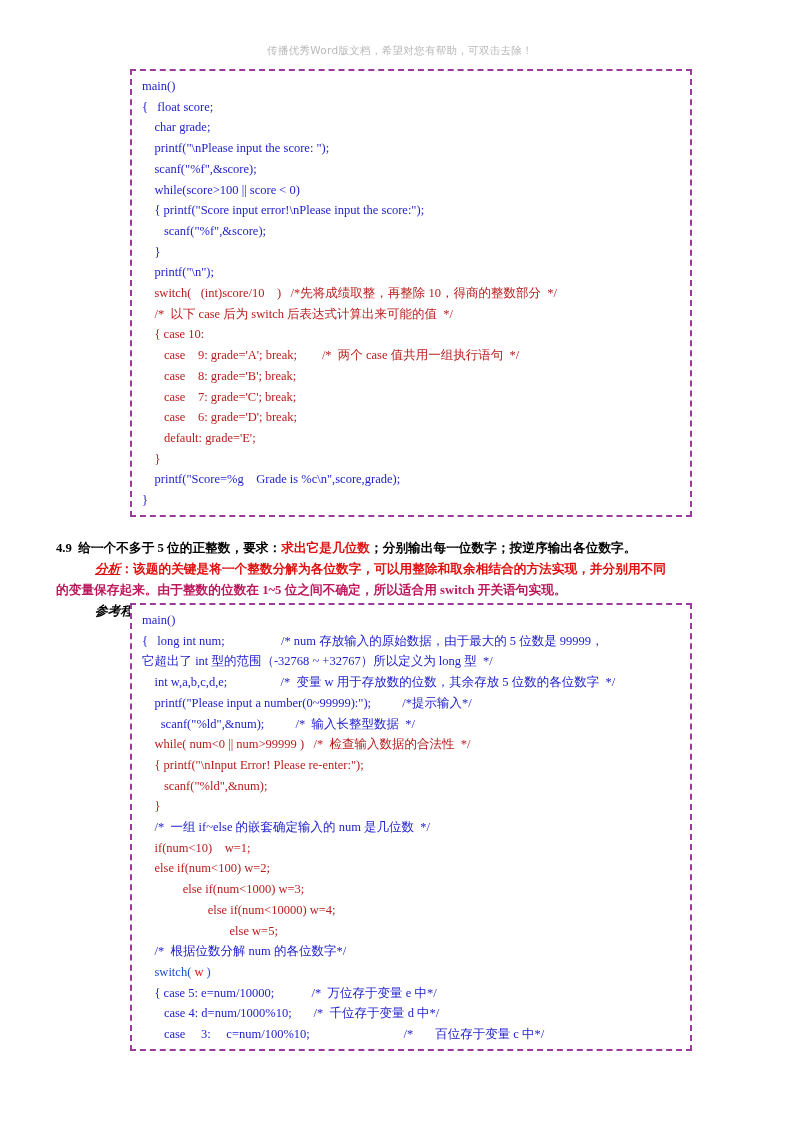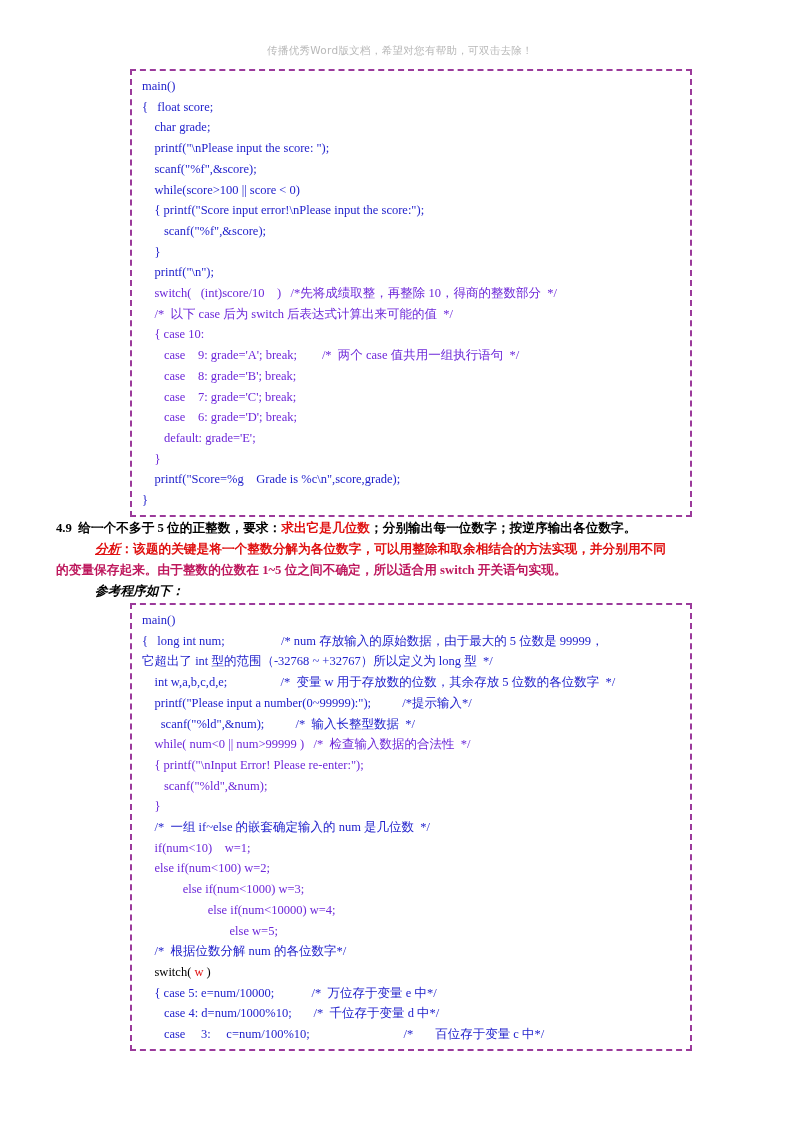--- a/index.html
+++ b/index.html
@@ -57,33 +57,34 @@
   }
 
   .code-line {
     font-family: "Liberation Serif", "DejaVu Serif", serif;
     font-size: 12.5px;
     font-weight: normal;
     line-height: 20.7px;
     white-space: pre;
     color: #2222cc;
   }
-  .code-line.red { color: #6d28d9; }
+  .code-line.red { color: #b91c1c; }
   .code-line.blue { color: #2222cc; }
 
   .seg-red { color: #e01010; }
-  .seg-blue { color: #000000; }
+  .seg-blue { color: #1d4ed8; }
 
   
   .prose {
     position: absolute;
     font-family: "Liberation Serif", "DejaVu Serif", serif;
     font-size: 12.7px;
     line-height: 21px;
     white-space: pre;
+    margin-top: 20px;
   }
   #line-49 {
     left: 56px;
     top: 518px;
     color: #000000;
     font-weight: bold;
   }
   #line-analysis-1 {
     left: 95px;
     top: 539px;

